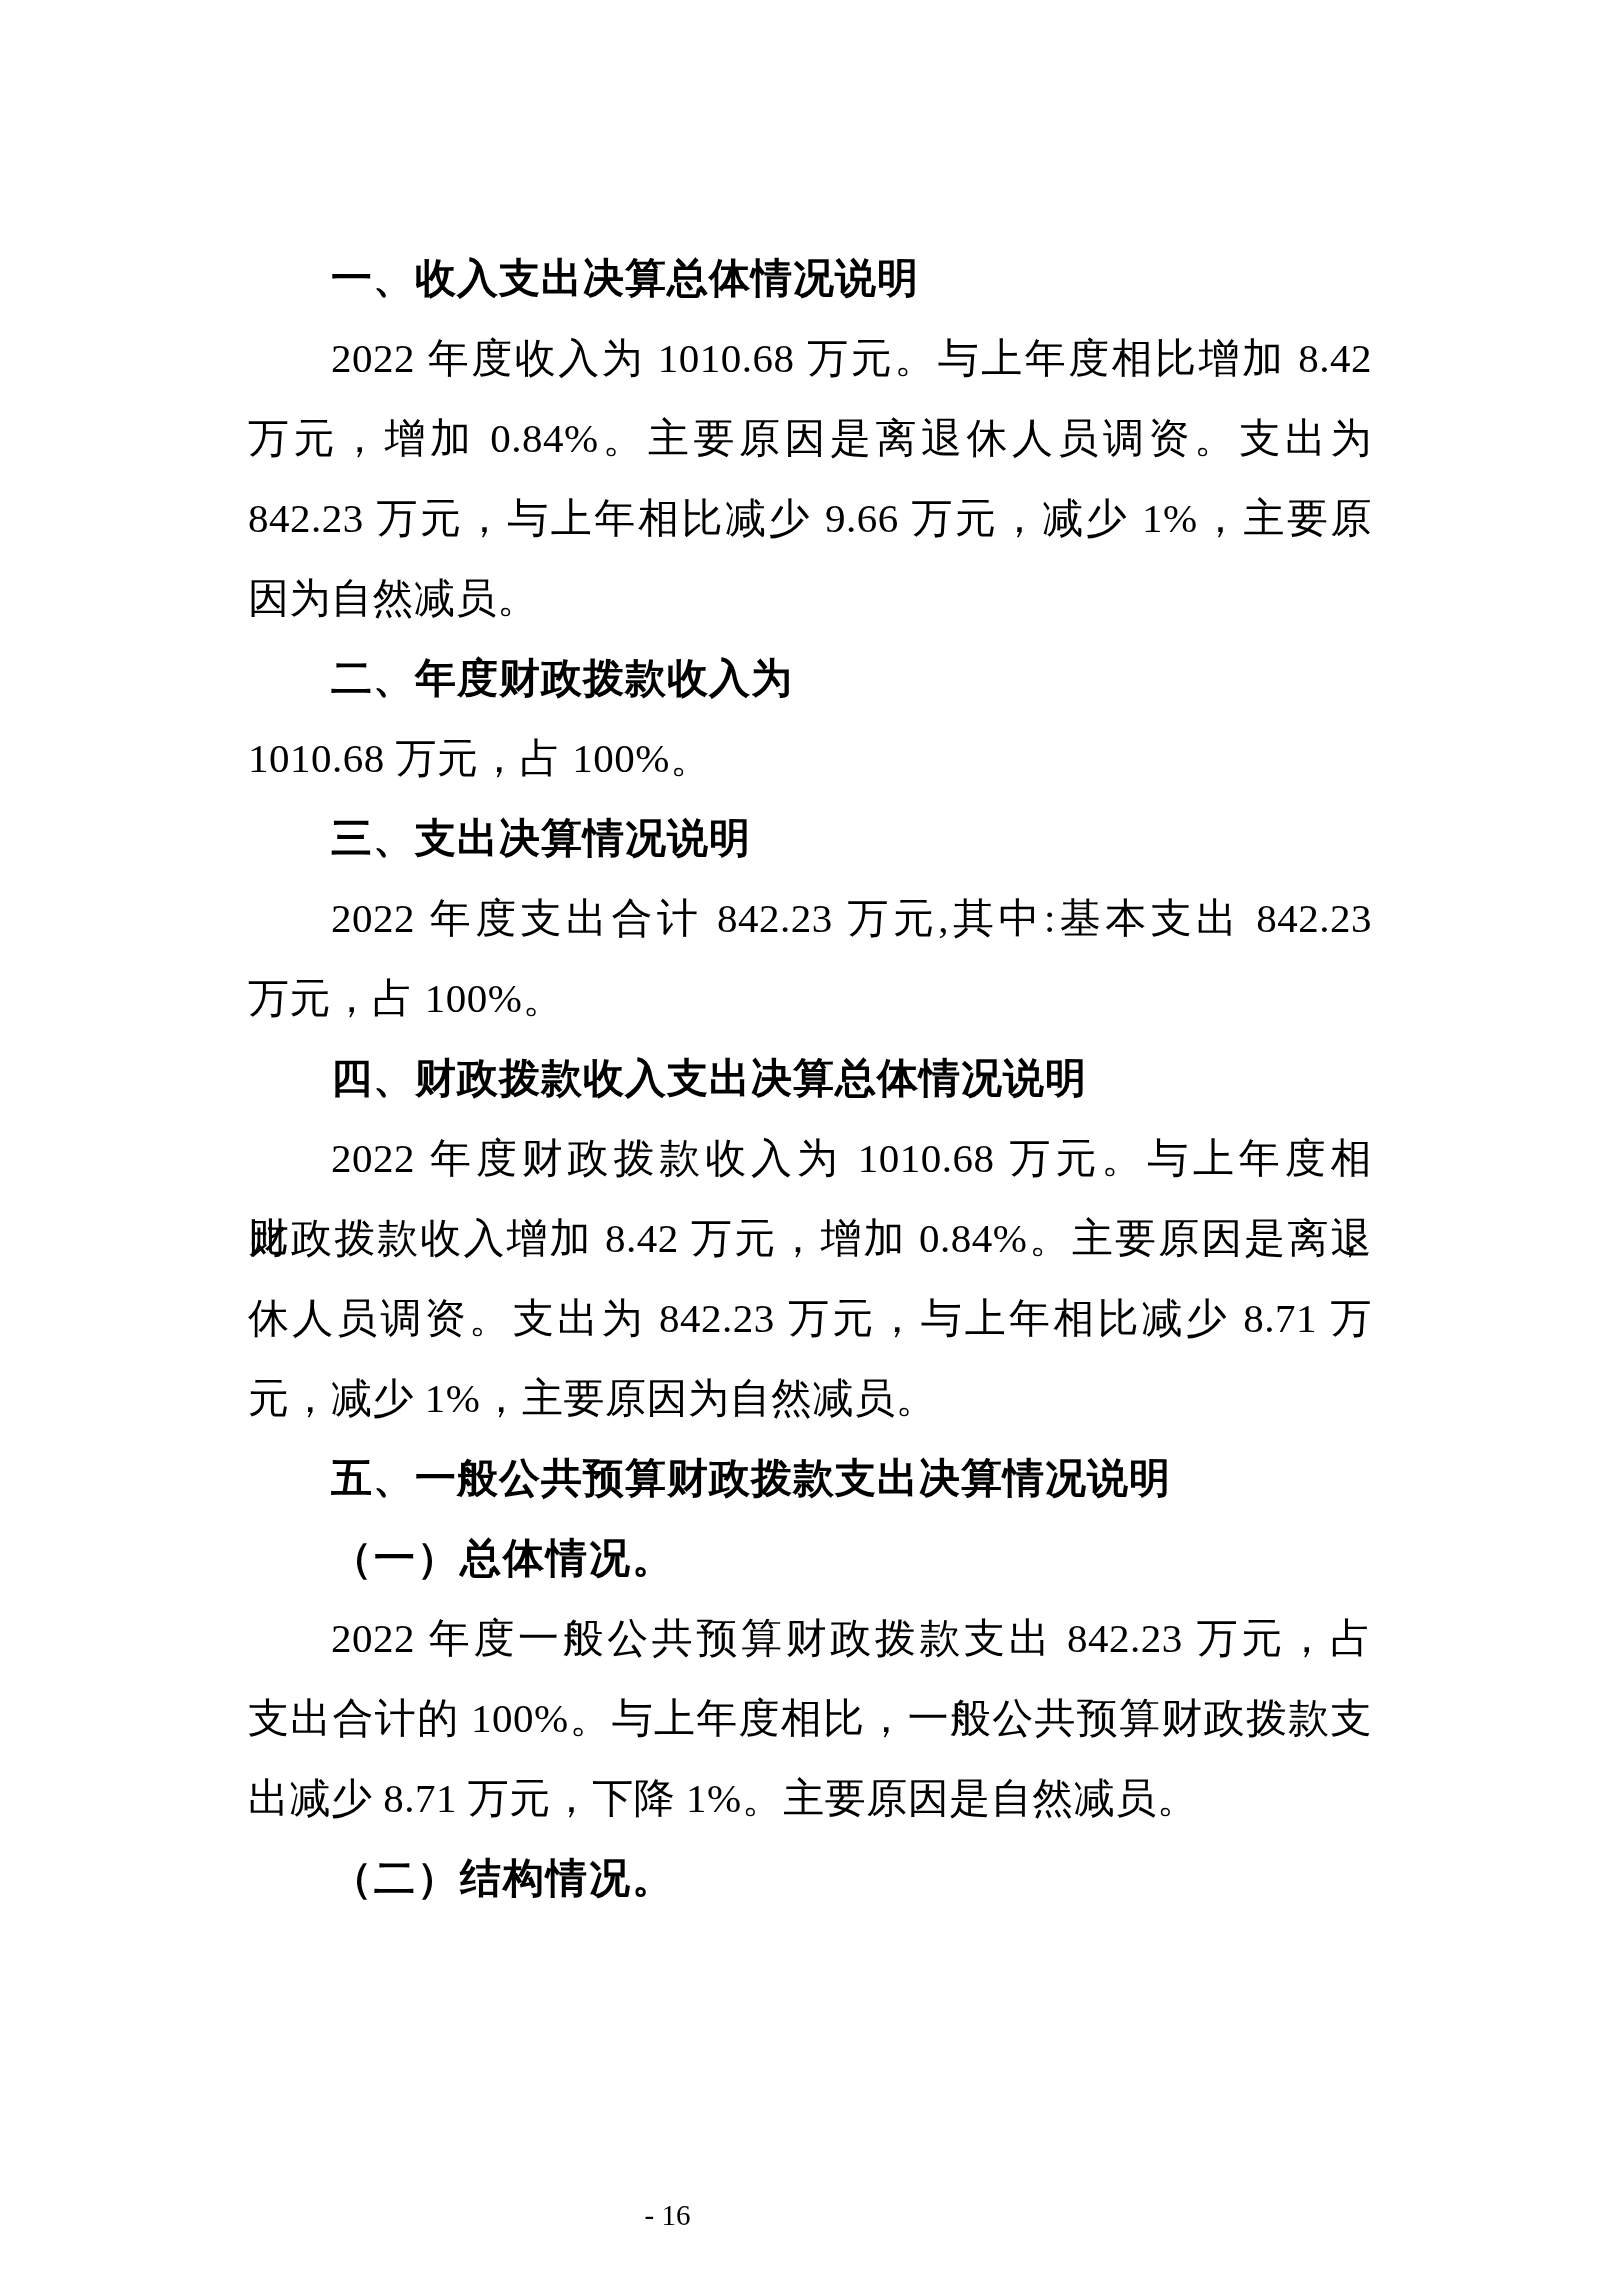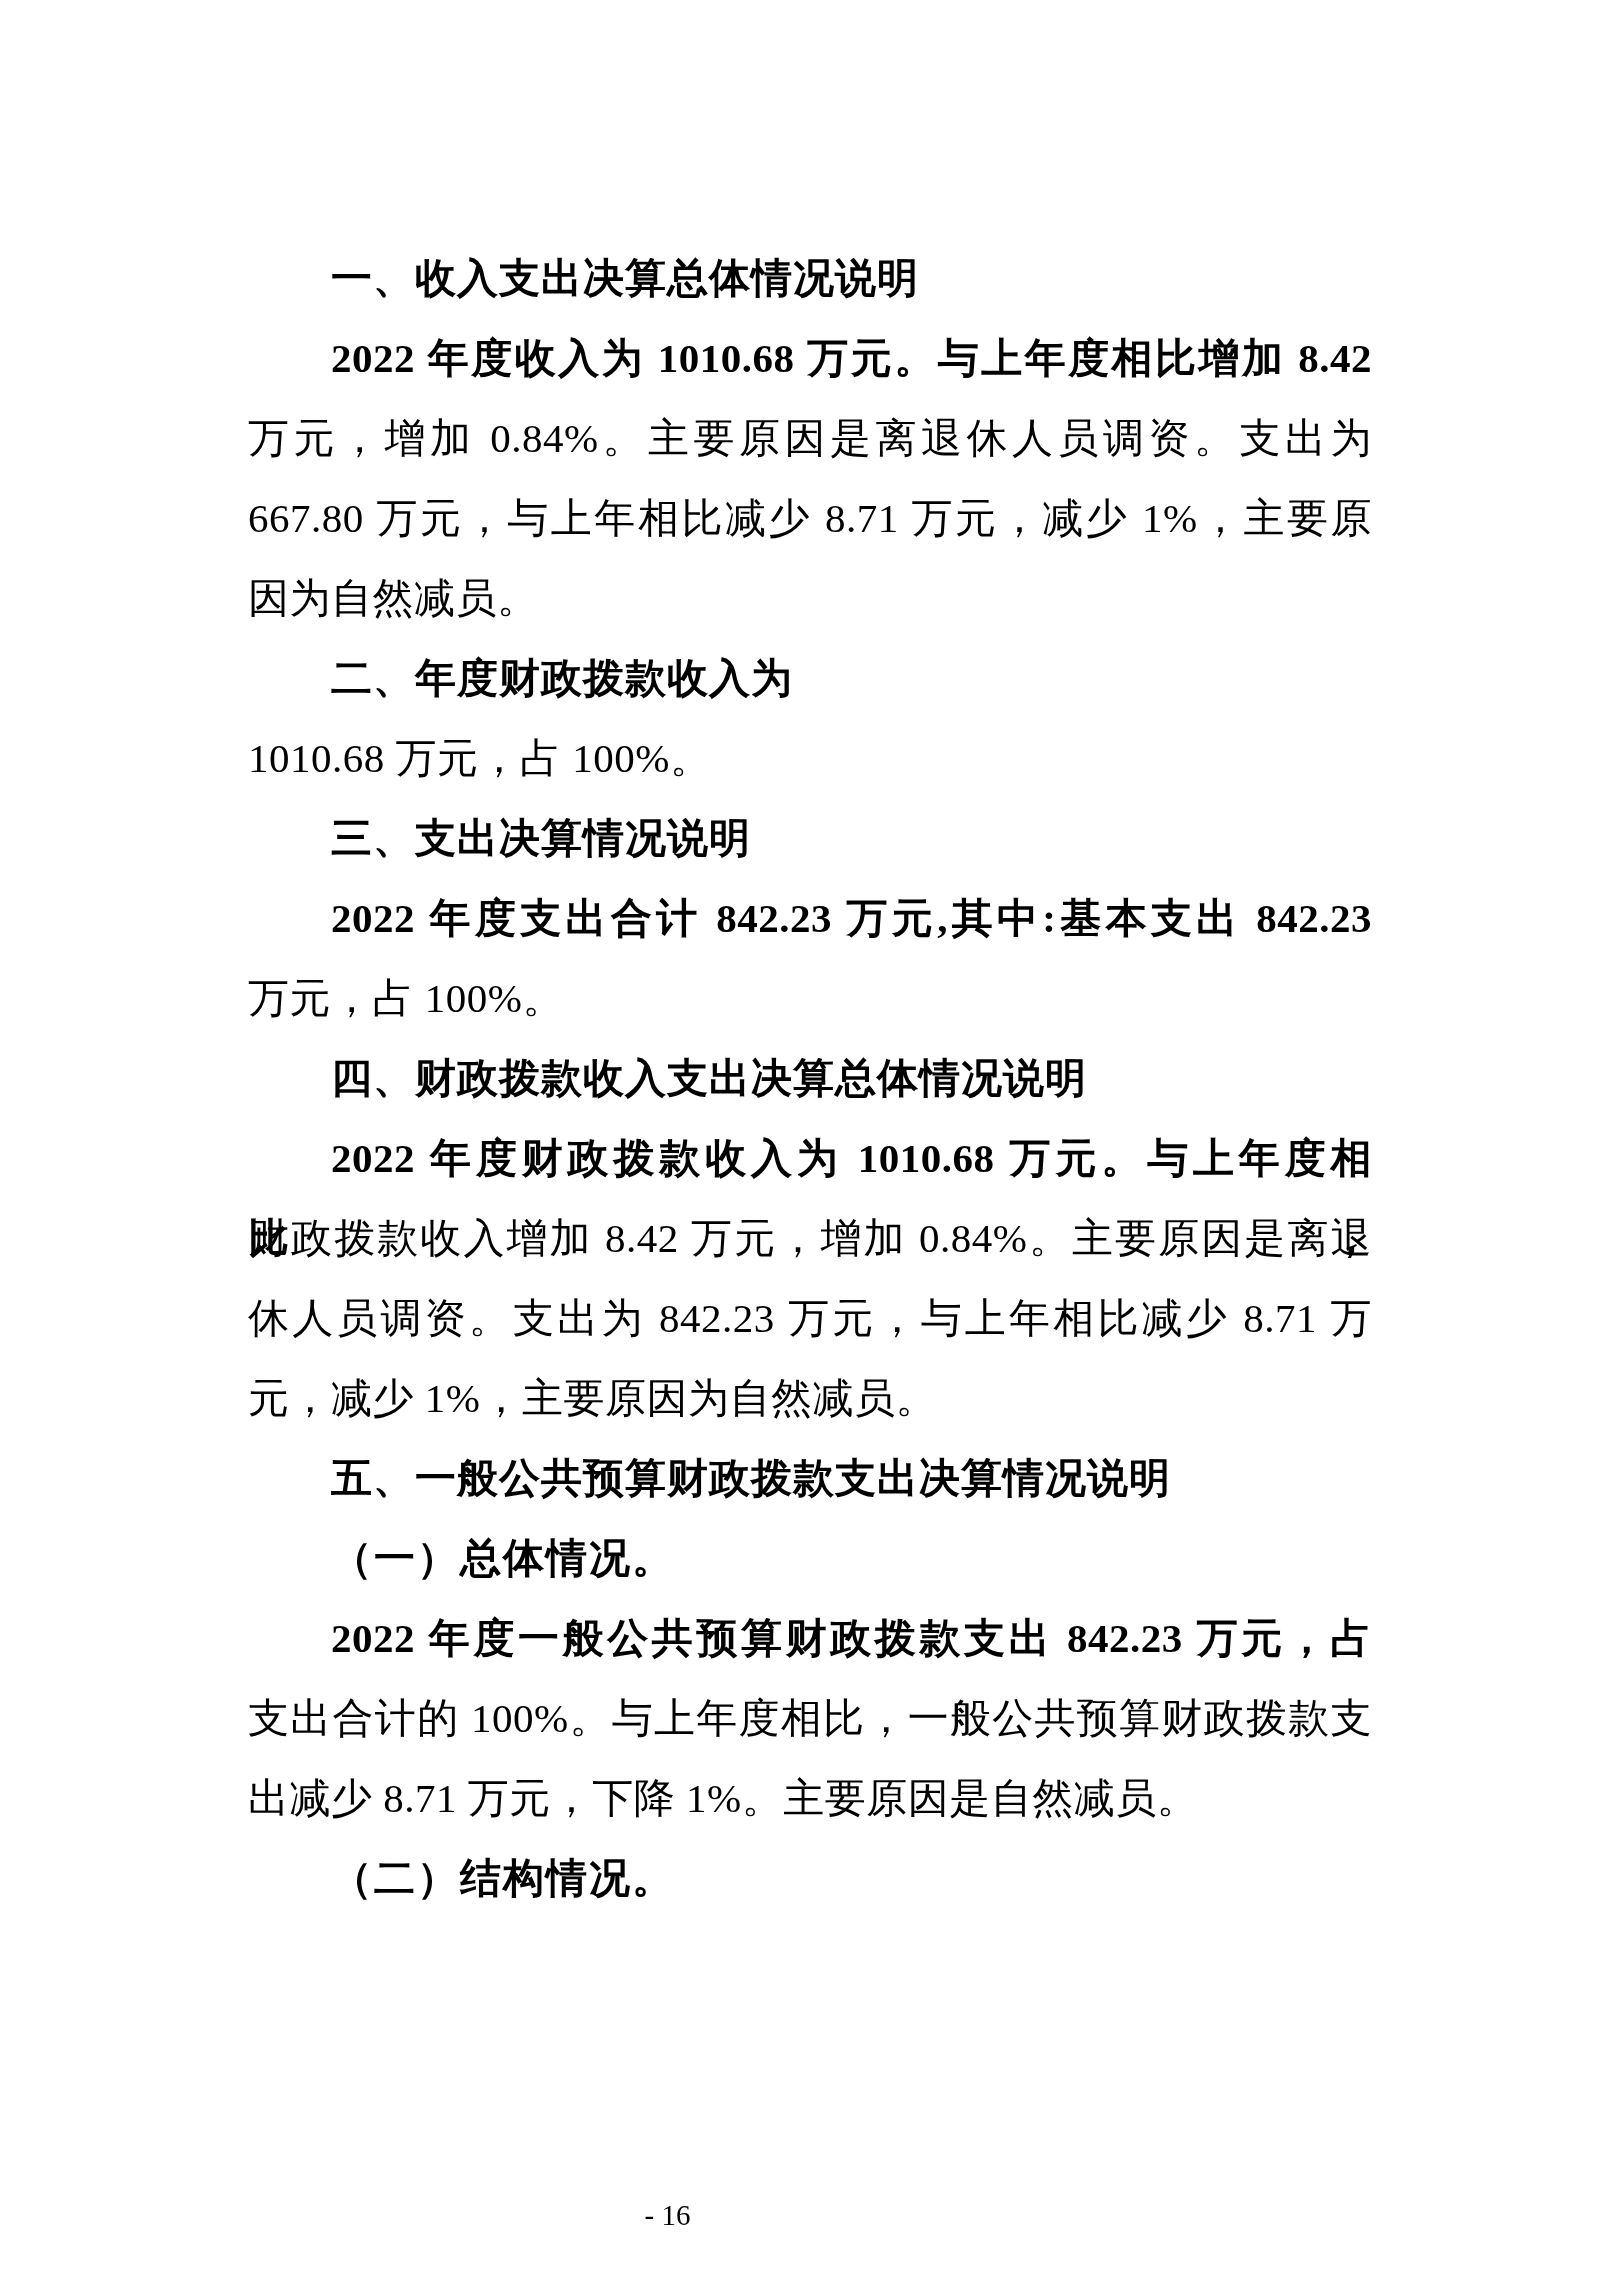--- a/index.html
+++ b/index.html
@@ -36,21 +36,20 @@
     white-space: normal;
   }
   
   .j {
     text-align: justify;
     text-align-last: justify;
   }
   
   .indent {
     text-indent: 83px;
-    font-weight: bold;
   }
   
   .h {
     font-family: "Liberation Sans", "DejaVu Sans", sans-serif;
     font-weight: 700;
     letter-spacing: 1px;
   }
   
   .sub {
     font-weight: 700;
@@ -70,21 +69,21 @@
 </style>
 </head>
 <body>
 
 <div class="page">
   <div class="content">
 
     <div class="line h indent">一、收入支出决算总体情况说明</div>
     <div class="line j indent">2022 年度收入为 1010.68 万元。与上年度相比增加 8.42</div>
     <div class="line j">万元，增加 0.84%。主要原因是离退休人员调资。支出为</div>
-    <div class="line j">667.80 万元，与上年相比减少 8.71 万元，减少 1%，主要原</div>
+    <div class="line j">842.23 万元，与上年相比减少 9.66 万元，减少 1%，主要原</div>
     <div class="line">因为自然减员。</div>
 
     <div class="line h indent">二、年度财政拨款收入为</div>
     <div class="line">1010.68 万元，占 100%。</div>
 
     <div class="line h indent">三、支出决算情况说明</div>
     <div class="line j indent">2022 年度支出合计 842.23 万元,其中:基本支出 842.23</div>
     <div class="line">万元，占 100%。</div>
 
     <div class="line h indent">四、财政拨款收入支出决算总体情况说明</div>

